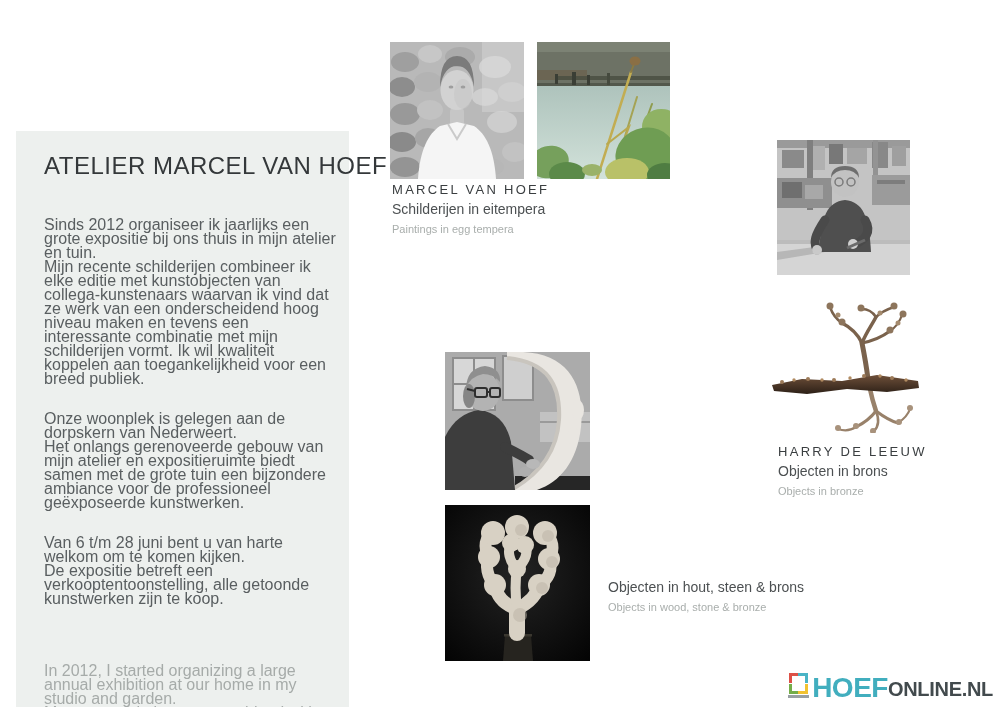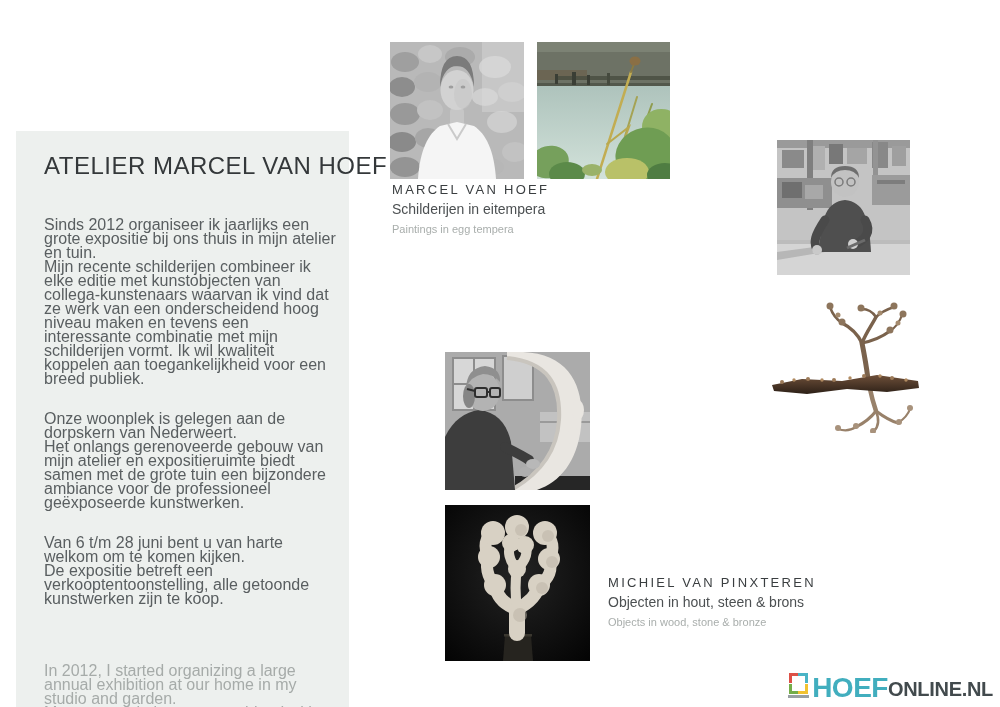--- a/index.html
+++ b/index.html
@@ -236,20 +236,25 @@
       <g fill="#b08a60">
         <circle cx="22" cy="87" r="1.7"></circle>
           <circle cx="50" cy="87" r="1.7"></circle>
           <circle cx="78" cy="85" r="1.7"></circle>
         <circle cx="108" cy="83" r="1.7"></circle>
           <circle cx="134" cy="87" r="1.7"></circle>
       </g>
     </svg>
   </div>
 
+  <div class="caption cap-harry">
+    <div class="cap-name">HARRY DE LEEUW</div>
+    <div class="cap-nl">Objecten in brons</div>
+    <div class="cap-en">Objects in bronze</div>
+  </div>
 
   <div class="fig fig-michiel">
     <svg width="145" height="138" viewBox="0 0 145 138">
       <rect width="145" height="138" fill="#ababab"></rect>
       <rect x="8" y="6" width="42" height="52" fill="#d7d7d7" stroke="#8d8d8d" stroke-width="2"></rect>
       <line x1="29" y1="6" x2="29" y2="58" stroke="#8d8d8d" stroke-width="2"></line>
       <line x1="8" y1="32" x2="50" y2="32" stroke="#8d8d8d" stroke-width="2"></line>
       <rect x="58" y="4" width="30" height="44" fill="#cfcfcf" stroke="#8d8d8d" stroke-width="2"></rect>
       <rect x="95" y="60" width="50" height="30" fill="#c2c2c2"></rect>
       <line x1="95" y1="70" x2="145" y2="70" stroke="#9a9a9a" stroke-width="2"></line>
@@ -313,21 +318,20 @@
         <circle cx="97" cy="83" r="6"></circle>
           <circle cx="107" cy="57" r="6"></circle>
         <circle cx="103" cy="31" r="6"></circle>
           <circle cx="76" cy="25" r="6"></circle>
         <circle cx="75" cy="110" r="7"></circle>
       </g>
     </svg>
   </div>
 
   <div class="caption cap-michiel">
-    <div class="cap-name">MICHIEL VAN PINXTEREN</div>
     <div class="cap-nl">Objecten in hout, steen &amp; brons</div>
     <div class="cap-en">Objects in wood, stone &amp; bronze</div>
   </div>
 
   <div class="logo">
     <span class="logo-icon">
       <span class="c tl"></span>
         <span class="c tr"></span>
         <span class="c bl"></span>
         <span class="c br"></span>

